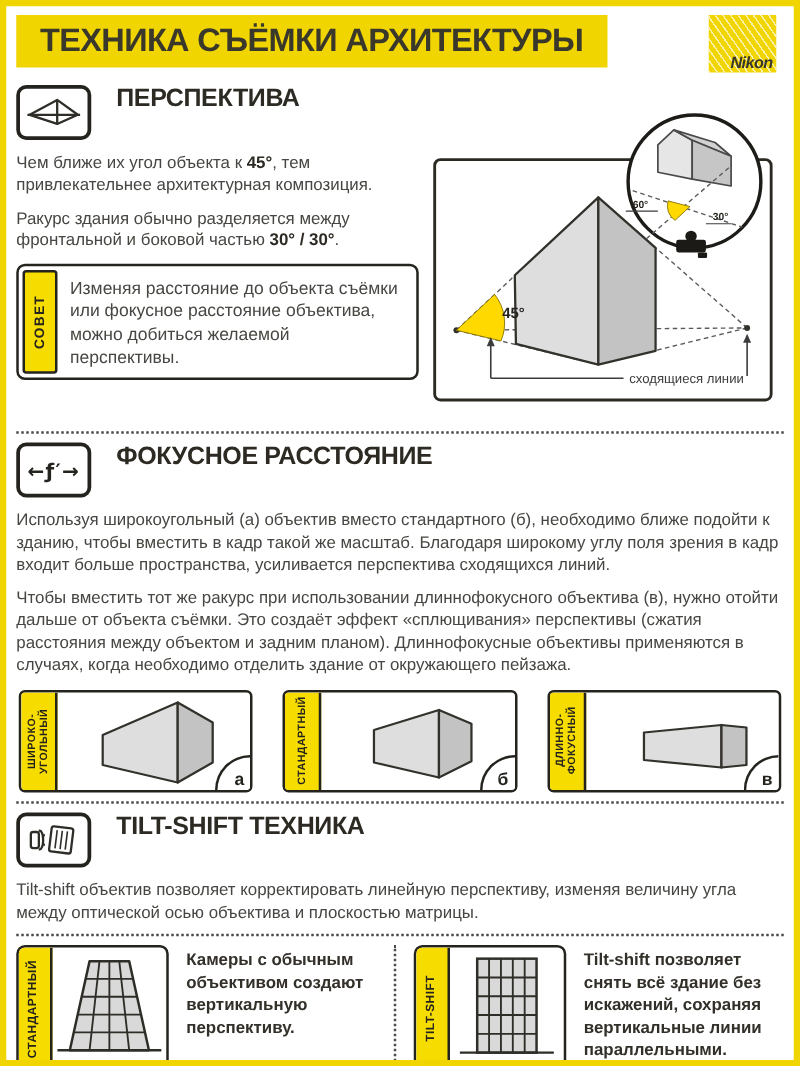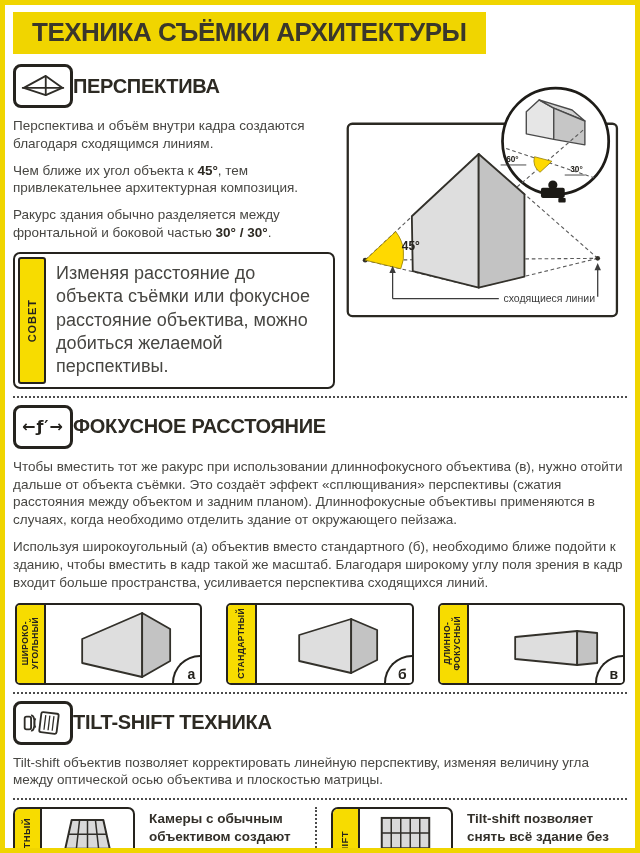--- a/index.html
+++ b/index.html
@@ -11,41 +11,41 @@
   }
   
   .header{display:flex;justify-content:space-between;align-items:flex-start;margin:3px 0 6px;}
   .title-bar{background:#F0D500;color:#3a372b;font-size:26px;font-weight:bold;
     letter-spacing:-0.5px;padding:5px 19px 6px;white-space:nowrap;}
   .logo{width:54px;height:46px;background:#F0D500;position:relative;margin-right:6px;
     background-image:repeating-linear-gradient(55deg,rgba(255,255,255,.65) 0 1.2px,rgba(255,255,255,0) 1.2px 5px);}
   .logo-text{position:absolute;bottom:1px;right:3px;font-weight:bold;font-style:italic;
     font-size:13px;color:#3a372b;letter-spacing:-0.5px;}
   
-  .sec-header{display:flex;align-items:center;gap:0;margin:4px 0 2px;}
+  .sec-header{display:flex;align-items:flex-start;gap:20px;margin:4px 0 2px;}
   .icon-box{width:54px;height:38px;border:3px solid #25231e;border-radius:8px;
     display:flex;align-items:center;justify-content:center;background:#fff;flex-shrink:0;}
   .sec-title{font-size:20px;font-weight:bold;color:#2d2a23;letter-spacing:-0.3px;}
   .ficon{font-family:"DejaVu Sans",sans-serif;font-size:16px;font-weight:bold;color:#25231e;letter-spacing:1px;}
   
   p.body{font-size:13.5px;line-height:1.32;margin:9px 0;color:#474642;}
   p.body b{color:#2d2a23;}
   
   .sec1{display:flex;gap:10px;}
   .sec1-left{width:322px;flex-shrink:0;}
   .sec1-right{flex:1;min-width:0;}
   .diagram{width:100%;height:274px;display:block;}
   
   .tip{border:2.5px solid #25231e;border-radius:7px;display:flex;padding:3px;margin-top:10px;}
   .tip-strip{background:#F7DC00;border:2px solid #25231e;border-radius:3px;width:24px;
     display:flex;align-items:center;justify-content:center;flex-shrink:0;}
   .vtext{writing-mode:vertical-rl;transform:rotate(180deg);font-weight:bold;color:#25231e;
     white-space:pre-line;text-align:center;line-height:1.15;}
   .tip-strip .vtext{font-size:11px;letter-spacing:1px;}
-  .tip-text{padding:5px 8px 5px 10px;font-size:18px;line-height:1.3;color:#474642;}
+  .tip-text{padding:5px 8px 5px 10px;font-size:14px;line-height:1.3;color:#474642;}
   
   .dots{border-top:2.5px dotted #4c4c4c;margin:7px 0;}
   
   .lens-row{display:flex;gap:24px;margin:11px 2px 5px;}
   .lensbox{flex:1;height:78px;border:2.5px solid #25231e;border-radius:5px;display:flex;
     background:#fff;position:relative;overflow:hidden;}
   .lens-strip{width:27px;background:#F7DC00;border-right:2.5px solid #25231e;display:flex;
     align-items:center;justify-content:center;flex-shrink:0;}
   .lens-strip .vtext{font-size:8.5px;letter-spacing:0.4px;}
   .lens-art{flex:1;position:relative;}
@@ -72,35 +72,37 @@
   text.ang{font-family:"Liberation Sans",sans-serif;font-weight:bold;fill:#25231e;}
   text.cap{font-family:"Liberation Sans",sans-serif;fill:#3c3c3c;}
 </style>
 </head>
 <body>
 
 <div class="page">
 
   <div class="header">
     <div class="title-bar">ТЕХНИКА СЪЁМКИ АРХИТЕКТУРЫ</div>
+    <div class="logo">
+      <span class="logo-text">Nikon</span>
+    </div>
   </div>
 
   <div class="sec1">
     <div class="sec1-left">
       <div class="sec-header">
         <div class="icon-box">
           <svg width="44" height="28" viewBox="0 0 48 30">
             <line x1="1" y1="17" x2="47" y2="17" class="ln" stroke-width="2"></line>
             <path d="M3,17 L27,4 L45,17 L27,25 Z" class="ln" stroke-width="2" stroke-linejoin="round"></path>
             <line x1="27" y1="4" x2="27" y2="25" class="ln" stroke-width="2"></line>
           </svg>
         </div>
         <div class="sec-title">ПЕРСПЕКТИВА</div>
       </div>
-      <p class="body">Перспектива и объём внутри кадра создаются благодаря сходящимся линиям.</p>
       <p class="body"><span>Чем ближе их угол объекта к </span><b>45°</b><span>, тем привлекательнее архитектурная композиция.</span></p>
       <p class="body"><span>Ракурс здания обычно разделяется между фронтальной и боковой частью </span><b>30° / 30°</b><span>.</span></p>
       <div class="tip">
         <div class="tip-strip">
           <span class="vtext">СОВЕТ</span>
         </div>
         <div class="tip-text">Изменяя расстояние до объекта съёмки или фокусное расстояние объектива, можно добиться желаемой перспективы.</div>
       </div>
     </div>
 
@@ -156,22 +158,22 @@
 
   <div class="dots"></div>
 
   <div>
     <div class="sec-header">
       <div class="icon-box">
         <span class="ficon">←ƒ′→</span>
       </div>
       <div class="sec-title">ФОКУСНОЕ РАССТОЯНИЕ</div>
     </div>
+    <p class="body">Используя широкоугольный (а) объектив вместо стандартного (б), необходимо ближе подойти к зданию, чтобы вместить в кадр такой же масштаб. Благодаря широкому углу поля зрения в кадр входит больше пространства, усиливается перспектива сходящихся линий.</p>
     <p class="body">Чтобы вместить тот же ракурс при использовании длиннофокусного объектива (в), нужно отойти дальше от объекта съёмки. Это создаёт эффект «сплющивания» перспективы (сжатия расстояния между объектом и задним планом). Длиннофокусные объективы применяются в случаях, когда необходимо отделить здание от окружающего пейзажа.</p>
-    <p class="body">Используя широкоугольный (а) объектив вместо стандартного (б), необходимо ближе подойти к зданию, чтобы вместить в кадр такой же масштаб. Благодаря широкому углу поля зрения в кадр входит больше пространства, усиливается перспектива сходящихся линий.</p>
 
     <div class="lens-row">
 
       <div class="lensbox">
         <div class="lens-strip">
           <span class="vtext">ШИРОКО-
 УГОЛЬНЫЙ</span>
         </div>
         <div class="lens-art">
           <svg viewBox="0 0 130 78" preserveAspectRatio="xMidYMid meet">

